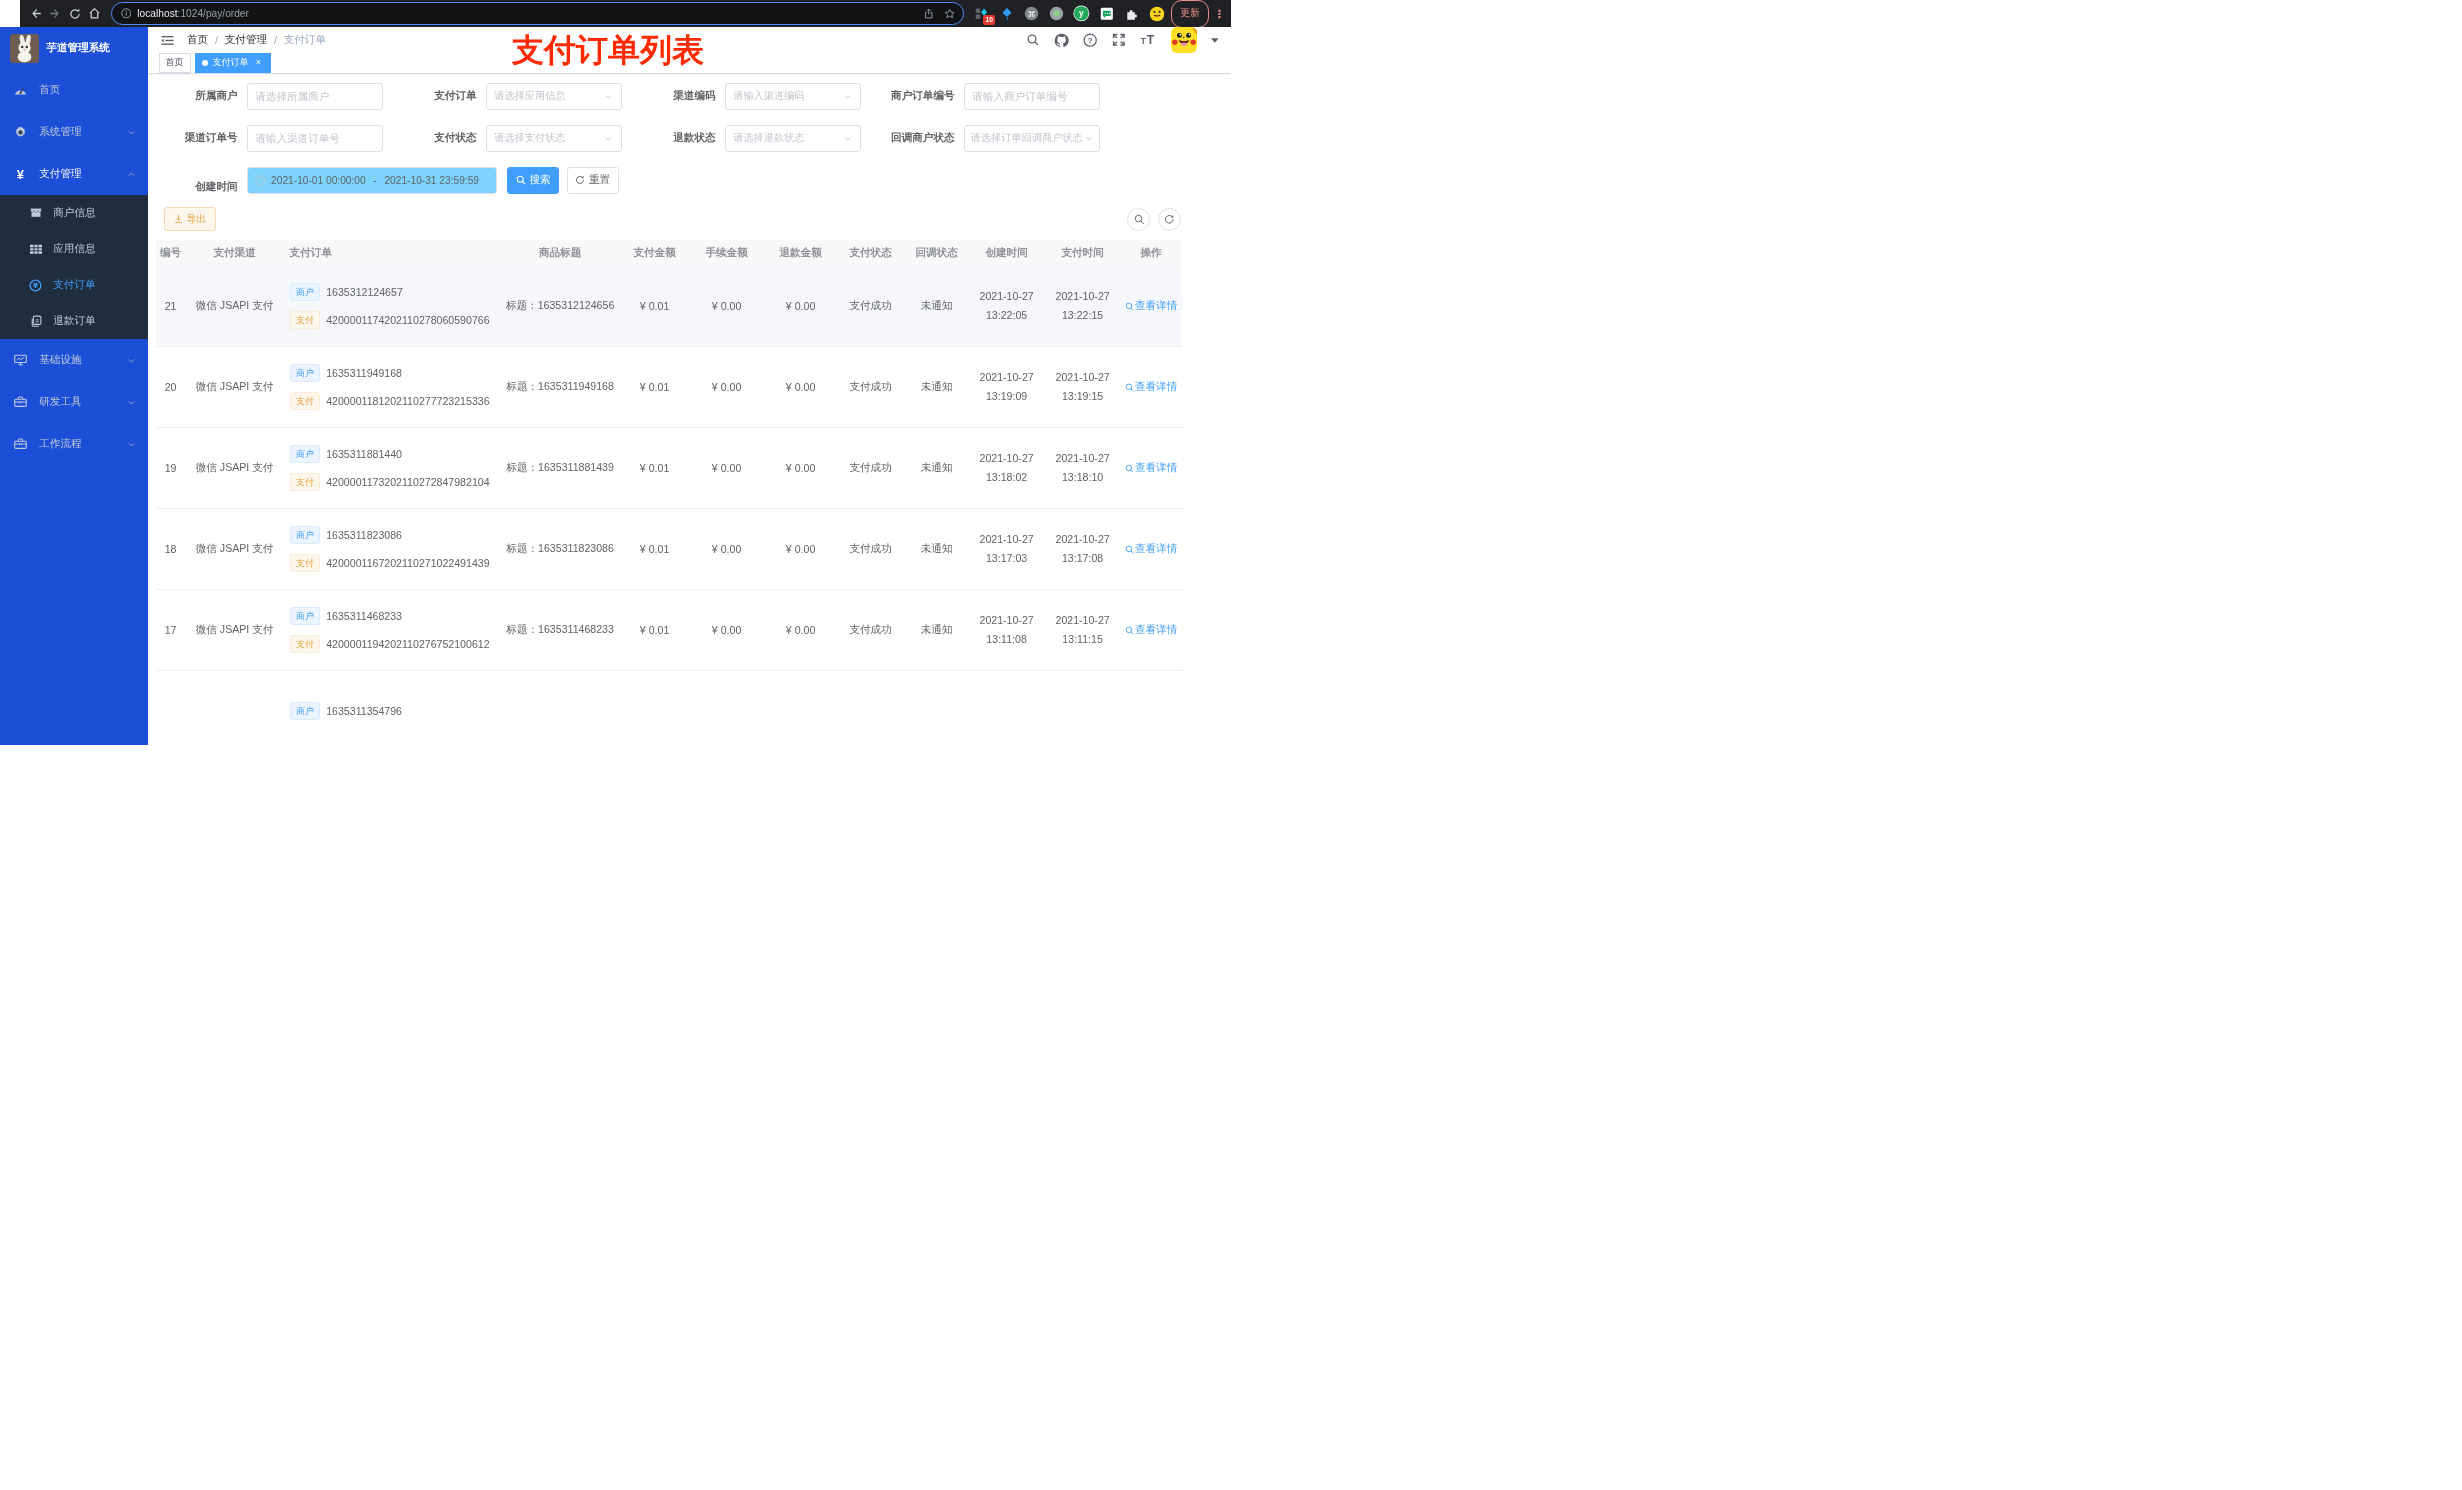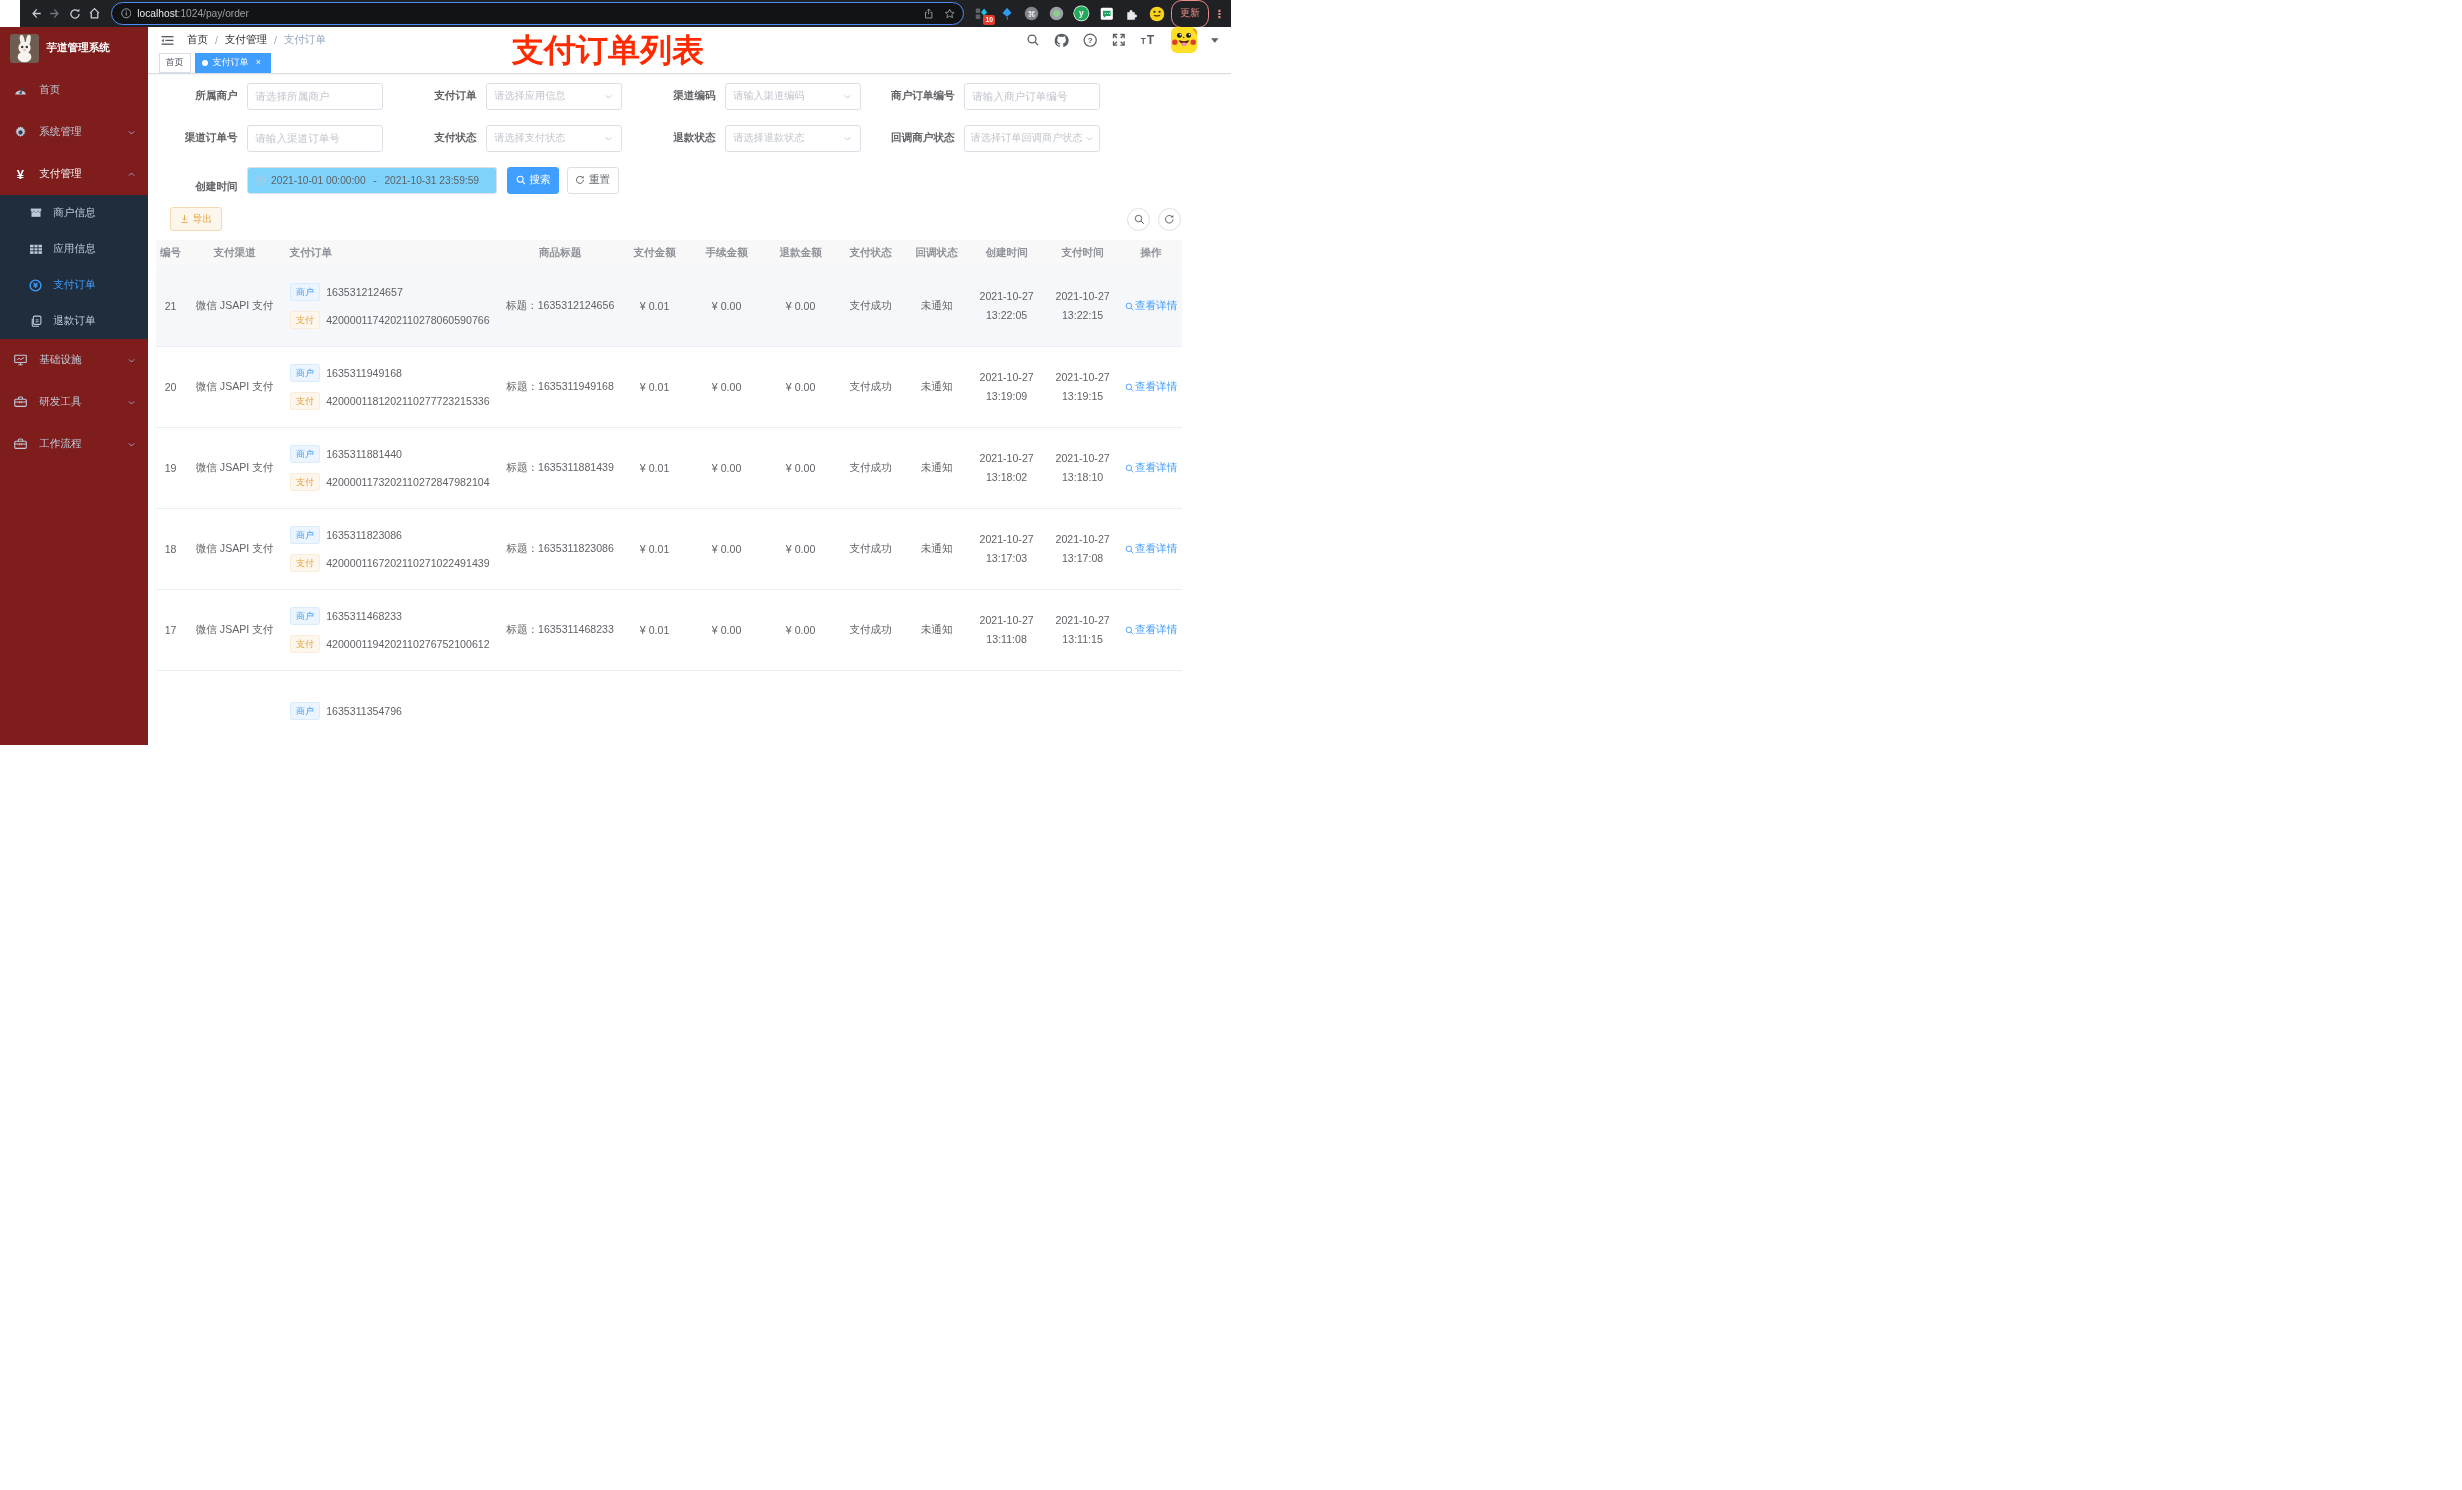--- a/index.html
+++ b/index.html
@@ -16,21 +16,21 @@
   .url-rest { color:#9aa0a6; }
   .url-ic { color:#9aa0a6; display:flex; }
   .ext-row { display:flex; align-items:center; gap:8.3px; margin-left:3px; }
   .ext { position:relative; width:16.7px; height:16.7px; display:flex; align-items:center; justify-content:center; }
   .ext-badge { position:absolute; bottom:-3px; right:-5.3px; background:#e33b2e; color:#fff; font-size:6.8px; line-height:1; padding:1.5px 2.3px; border-radius:2.3px; font-weight:bold; }
   .update-btn { border:1.1px solid #ee8f87; color:#ee8f87; border-radius:10.6px; height:28px; padding:0 8.3px; display:flex; align-items:center; font-size:9.8px; margin-left:6px; white-space:nowrap; }
   .kebab { color:#ee8f87; font-size:11.4px; margin-left:4.5px; font-weight:bold; }
 
   
   .layout { display:flex; height:718px; }
-  .sidebar { width:148px; background:#7f1d1d; flex-shrink:0; overflow:hidden; }
+  .sidebar { width:148px; background:#1d4ed8; flex-shrink:0; overflow:hidden; }
   .logo-row { height:42px; display:flex; align-items:center; padding-left:9.8px; }
   .logo-img { width:29px; height:29px; border-radius:3px; overflow:hidden; flex-shrink:0; }
   .logo-title { color:#fff; font-weight:bold; font-size:10.6px; margin-left:7.6px; white-space:nowrap; }
   .menu-item { height:42px; display:flex; align-items:center; padding:0 12px 0 13.6px; color:#bfcbd9; cursor:pointer; }
   .mi-icon { width:13.6px; display:flex; justify-content:center; margin-right:12px; color:#bfcbd9; font-size:11.4px; }
   .mi-label { font-size:10.6px; }
   .mi-chev { margin-left:auto; color:#97a8be; display:flex; }
   .submenu { background:#1f2d3d; }
   .submenu .menu-item { height:36px; padding-left:29px; }
   .submenu .mi-icon { margin-right:10.6px; }
@@ -71,21 +71,21 @@
   .date-field { width:250px; height:27px; border:0.8px solid #dcdfe6; border-radius:3px; display:flex; align-items:center; padding:0 7.6px; gap:5.3px; background:#7dd3fc; }
   .date-txt { font-size:10.2px; color:#606266; white-space:nowrap; }
   .date-dash { color:#606266; padding:0 2.3px; }
   .clock-ic { color:#c0c4cc; display:flex; }
   .btn { height:27px; border-radius:3px; display:inline-flex; align-items:center; justify-content:center; font-size:10.6px; padding:0 7.6px; gap:3.8px; cursor:pointer; white-space:nowrap; }
   .btn-primary { background:#409eff; border:0.8px solid #409eff; color:#fff; margin-left:10.6px; }
   .btn-default { background:#fff; border:0.8px solid #dcdfe6; color:#606266; margin-left:7.6px; }
 
   
   .toolbar { display:flex; align-items:center; margin:13.6px 50px 0 7.6px; }
-  .btn-export { height:24px; margin-left:14px; background:#fdf6ec; border:0.8px solid #f5dab1; color:#e6a23c; border-radius:3px; padding:0 9px; font-size:9.8px; display:flex; align-items:center; gap:3.8px; cursor:pointer; }
+  .btn-export { height:24px; margin-left:8px; background:#fdf6ec; border:0.8px solid #f5dab1; color:#e6a23c; border-radius:3px; padding:0 9px; font-size:9.8px; display:flex; align-items:center; gap:3.8px; cursor:pointer; }
   .circle-btns { margin-left:auto; display:flex; gap:7.6px; }
   .cbtn { width:23px; height:23px; border-radius:50%; border:0.8px solid #dcdfe6; background:#fff; color:#606266; display:flex; align-items:center; justify-content:center; cursor:pointer; }
 
   
   .table-wrap { margin:9px 50px 0 7.6px; width:1026px;
     --cols:30px 98px 216px 121px 68px 76px 72px 68px 64px 76px 76px 61px; }
   .thead { display:grid; grid-template-columns:var(--cols); background:#f8f8f9; color:#909399; font-weight:bold; height:26px; align-items:center; font-size:10.6px; }
   .th { text-align:center; white-space:nowrap; overflow:hidden; }
   .th.left { text-align:left; padding-left:6px; }
   .trow { display:grid; grid-template-columns:var(--cols); align-items:center; height:81px; border-bottom:0.8px solid #ebeef5; background:#fff; }

